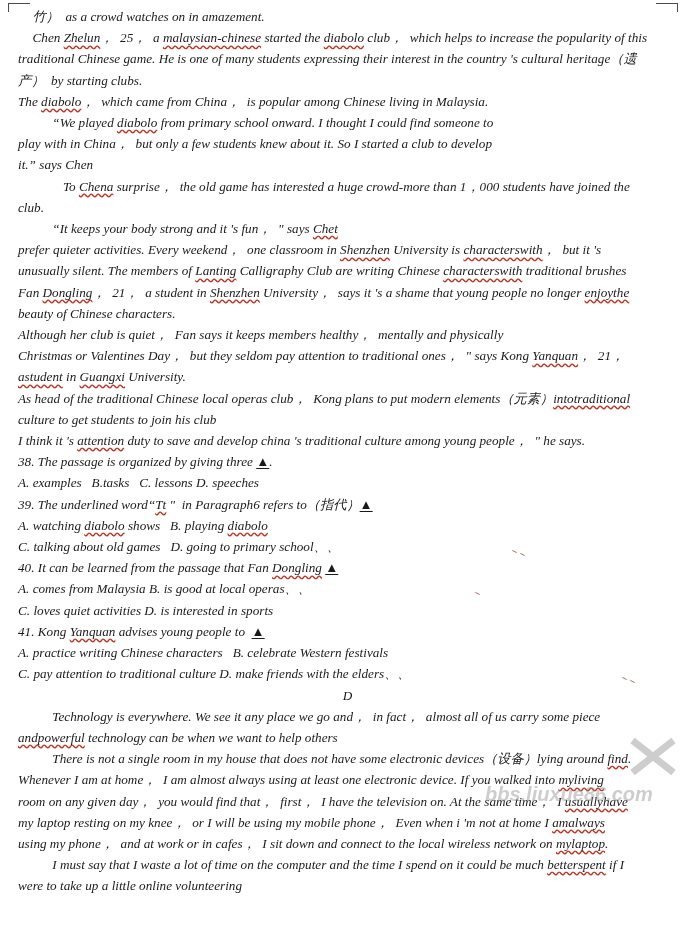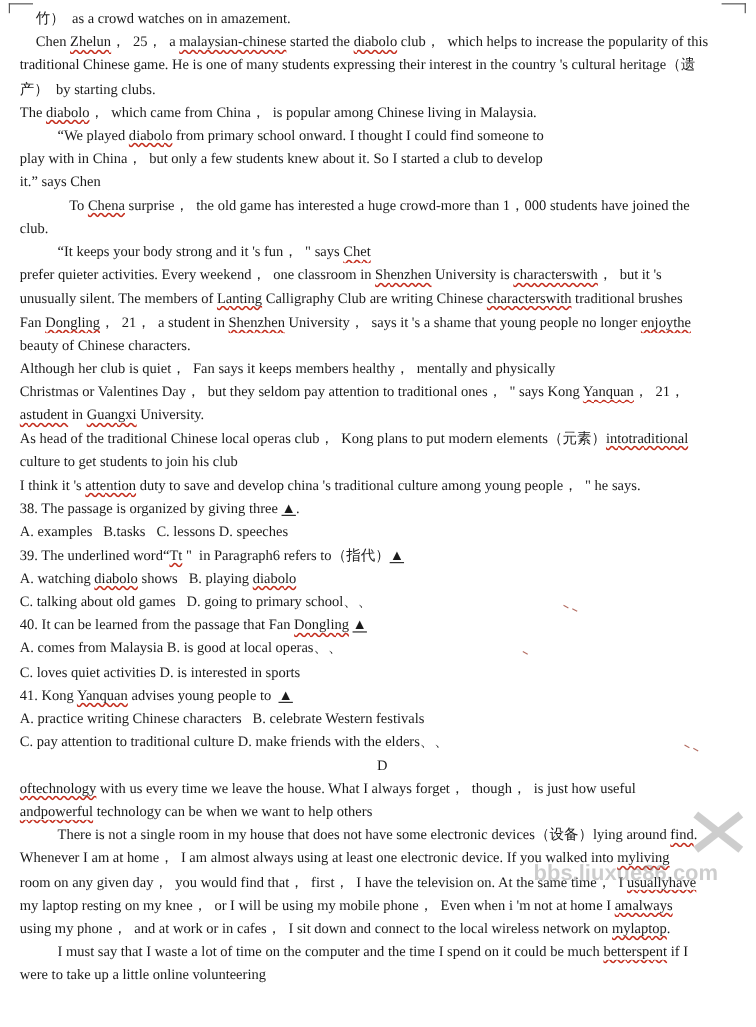--- a/index.html
+++ b/index.html
@@ -15,20 +15,21 @@
     font-family: "Liberation Serif", "DejaVu Serif", serif;
     color: #1a1a1a;
   }
 
   .page {
     position: relative;
     width: 687px;
     height: 830px;
     box-sizing: border-box;
     padding: 6px 10px 16px 18px;
+    font-style: italic;
   }
 
   
   .frame-mark {
     position: absolute;
     background: #4a4a4a;
   }
   .frame-top-left-h { left: 8px;  top: 3px;  width: 22px; height: 1px; }
   .frame-top-left-v { left: 8px;  top: 3px;  width: 1px;  height: 9px; }
   .frame-top-right-h { right: 9px; top: 3px; width: 22px; height: 1px; }
@@ -170,21 +171,21 @@
     <p class="ln">40. It can be learned from the passage that Fan <span class="sp">Dongling</span> <span class="ul">▲</span></p>
     <p class="ln">A. comes from Malaysia B. is good at local operas、、</p>
     <p class="ln">C. loves quiet activities D. is interested in sports</p>
 
     <p class="ln">41. Kong <span class="sp">Yanquan</span> advises young people to  <span class="ul">▲</span></p>
     <p class="ln">A. practice writing Chinese characters   B. celebrate Western festivals</p>
     <p class="ln">C. pay attention to traditional culture D. make friends with the elders、、</p>
 
     <p class="ln centered">D</p>
 
-    <p class="ln just"><span class="sp">oftechnology</span> with us every time we leave the house. What I always forget，  though，  is just how useful</p>
+    <p class="ln indent2 just">Technology is everywhere. We see it any place we go and，  in fact，  almost all of us carry some piece</p>
     <p class="ln"><span class="sp">andpowerful</span> technology can be when we want to help others</p>
     <p class="ln indent2 just">There is not a single room in my house that does not have some electronic devices（设备）lying around <span class="sp">find</span>.</p>
     <p class="ln just">Whenever I am at home，  I am almost always using at least one electronic device. If you walked into <span class="sp">myliving</span></p>
     <p class="ln just">room on any given day，  you would find that，  first，  I have the television on. At the same time，  I <span class="sp">usuallyhave</span></p>
     <p class="ln just">my laptop resting on my knee，  or I will be using my mobile phone，  Even when i 'm not at home I <span class="sp">amalways</span></p>
     <p class="ln just">using my phone，  and at work or in cafes，  I sit down and connect to the local wireless network on <span class="sp">mylaptop</span>.</p>
     <p class="ln indent2 just">I must say that I waste a lot of time on the computer and the time I spend on it could be much <span class="sp">betterspent</span> if I</p>
     <p class="ln">were to take up a little online volunteering</p>
 
   </div>

